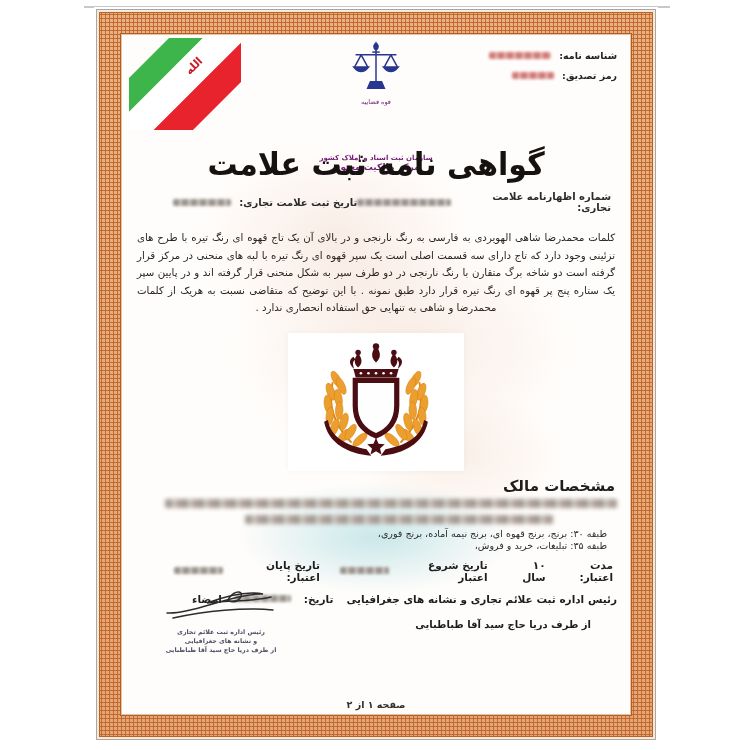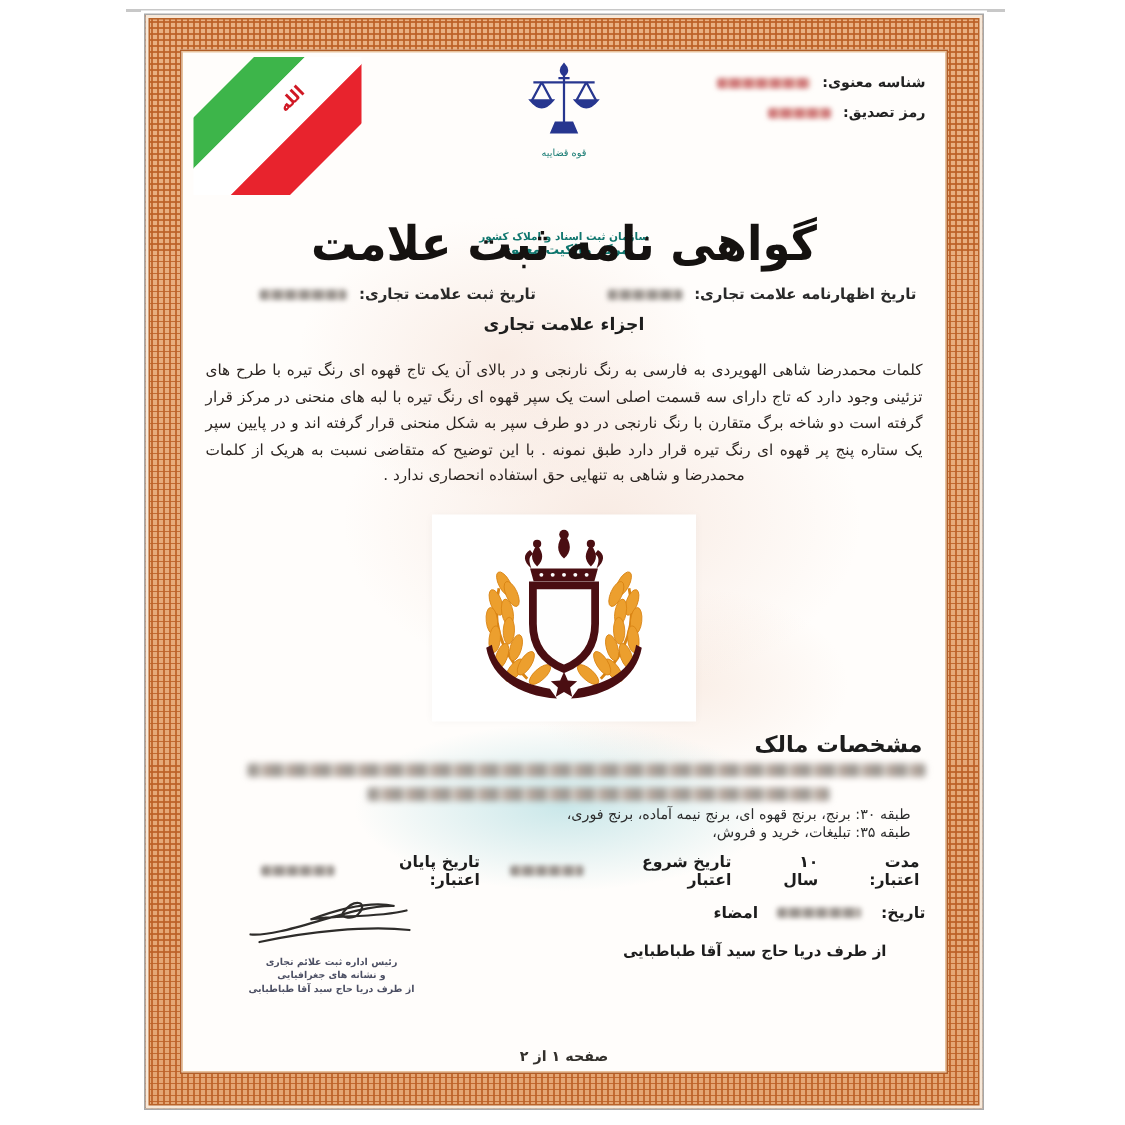--- a/index.html
+++ b/index.html
@@ -27,21 +27,21 @@
   .content{position:relative;z-index:1;}
 
   
   .hdr{position:relative;height:100px;}
   .flag{position:absolute;top:-2px;right:auto;left:-6px;width:112px;height:92px;overflow:hidden;}
   .flag-ribbon{position:absolute;left:-78px;top:4px;width:262px;height:82px;transform:rotate(-45deg);}
   .fr-green{height:24px;background:#3db54a;}
   .fr-white{height:30px;background:#ffffff;position:relative;}
   .fr-red{height:28px;background:#e8232d;}
   .flag-emblem{position:absolute;left:142px;top:7px;color:#d01824;font-size:11px;font-weight:bold;}
-  .emb{position:absolute;left:50%;top:0;transform:translateX(-50%);text-align:center;color:#0f766e;width:190px;}
+  .emb{position:absolute;left:50%;top:0;transform:translateX(-50%);text-align:center;color:#701a75;width:190px;}
   .emb-l1{font-size:6.5px;margin-top:2px;}
   .emb-l2{font-size:7px;font-weight:bold;margin-top:48px;}
   .emb-l3{font-size:9px;font-weight:bold;}
   .ids{position:absolute;left:auto;right:0;top:10px;width:175px;font-size:9.5px;font-weight:bold;color:#222;}
   .ids .row{display:flex;align-items:center;gap:8px;margin-bottom:9px;}
   .redact{display:inline-block;height:7px;border-radius:2px;filter:blur(1.6px);}
   .redact.red{background:repeating-linear-gradient(90deg,#cf7a7a 0 6px,#e5b0a8 6px 9px);}
   .redact.gray{background:repeating-linear-gradient(90deg,#9a948f 0 6px,#c9c2bc 6px 9px);}
 
   .title{text-align:center;font-size:30px;font-weight:bold;color:#151210;margin:6px 0 10px;
@@ -109,44 +109,43 @@
                 <path d="M24 45 h12 l3 7 H21 z" fill="#27368f"></path>
               </g>
             </svg>
             <div class="emb-l1">قوه قضاییه</div>
             <div class="emb-l2">سازمان ثبت اسناد و املاک کشور</div>
             <div class="emb-l3">مرکز مالکیت معنوی</div>
           </div>
 
           <div class="ids">
             <div class="row">
-              <span>شناسه معنوی:</span>
+              <span>شناسه نامه:</span>
               <span class="redact red" style="width:62px"></span>
             </div>
             <div class="row">
               <span>رمز تصدیق:</span>
               <span class="redact red" style="width:42px"></span>
             </div>
           </div>
         </div>
 
         <div class="title">گواهی نامه ثبت علامت</div>
 
         <div class="fields">
           <div class="fcell">
-            <span>تاریخ اظهارنامه علامت تجاری:</span>
-            <span class="redact gray" style="width:50px"></span>
+            <span>شماره اظهارنامه علامت تجاری:</span>
+            <span class="redact gray" style="width:96px"></span>
           </div>
           <div class="fcell">
             <span>تاریخ ثبت علامت تجاری:</span>
             <span class="redact gray" style="width:58px"></span>
           </div>
         </div>
 
-        <div class="sec-h">اجزاء علامت تجاری</div>
         <div class="para">کلمات محمدرضا شاهی الهویردی به فارسی به رنگ نارنجی و در بالای آن یک تاج قهوه ای رنگ تیره با طرح های تزئینی وجود دارد که تاج دارای سه قسمت اصلی است یک سپر قهوه ای رنگ تیره با لبه های منحنی در مرکز قرار گرفته است دو شاخه برگ متقارن با رنگ نارنجی در دو طرف سپر به شکل منحنی قرار گرفته اند و در پایین سپر یک ستاره پنج پر قهوه ای رنگ تیره قرار دارد طبق نمونه . با این توضیح که متقاضی نسبت به هریک از کلمات محمدرضا و شاهی به تنهایی حق استفاده انحصاری ندارد .</div>
 
 
         <div class="logo-box">
           <svg width="132" height="124" viewBox="0 0 140 130">
 
             <g>
               <g id="wl">
                 <path d="M24 44 Q16 80 44 108" stroke="#d98414" stroke-width="2" fill="none"></path>
                 <g fill="#ec9f2e" stroke="#d98414" stroke-width="0.6">
@@ -222,20 +221,21 @@
           <span>تاریخ شروع اعتبار</span>
           <span class="redact gray" style="width:52px"></span>
           <span class="sp"></span>
           <span>تاریخ پایان اعتبار:</span>
           <span class="redact gray" style="width:52px"></span>
           <span style="width:26px"></span>
         </div>
 
         <div class="officer">
           <div class="off-row">
+            <span>رئیس اداره ثبت علائم تجاری و نشانه های جغرافیایی</span>
             <span>تاریخ:</span>
             <span class="redact gray" style="width:56px"></span>
             <span>امضاء</span>
           </div>
           <div class="off-behalf">از طرف دریا حاج سید آقا طباطبایی</div>
           <div class="sig">
             <svg width="120" height="38" viewBox="0 0 120 38">
               <g stroke="#2e2c2a" fill="none" stroke-width="1.5" stroke-linecap="round">
                 <path d="M6 28 C 28 30, 74 8, 102 9 C 84 5, 62 12, 46 18 C 64 15, 90 17, 110 12"></path>
                 <path d="M12 33 C 44 26, 84 22, 112 25"></path>

